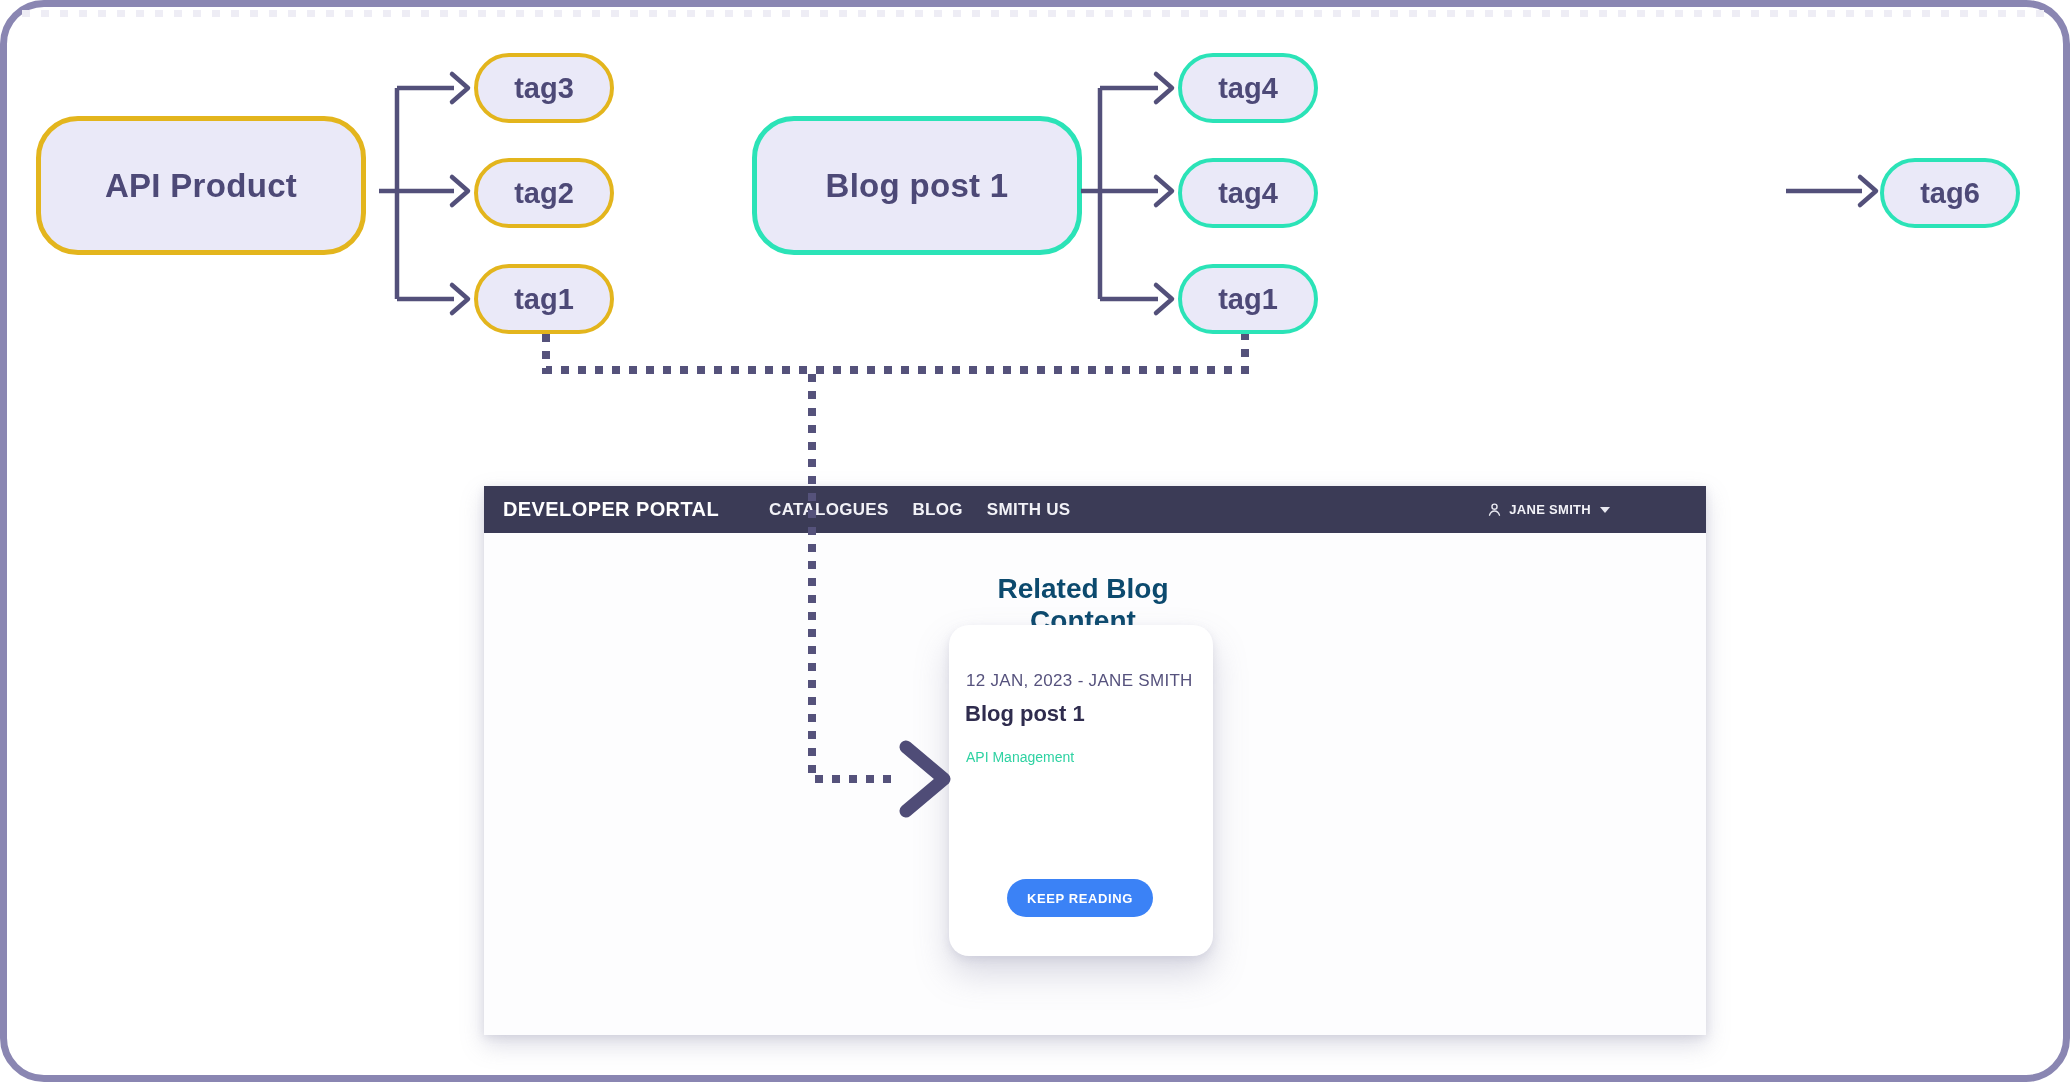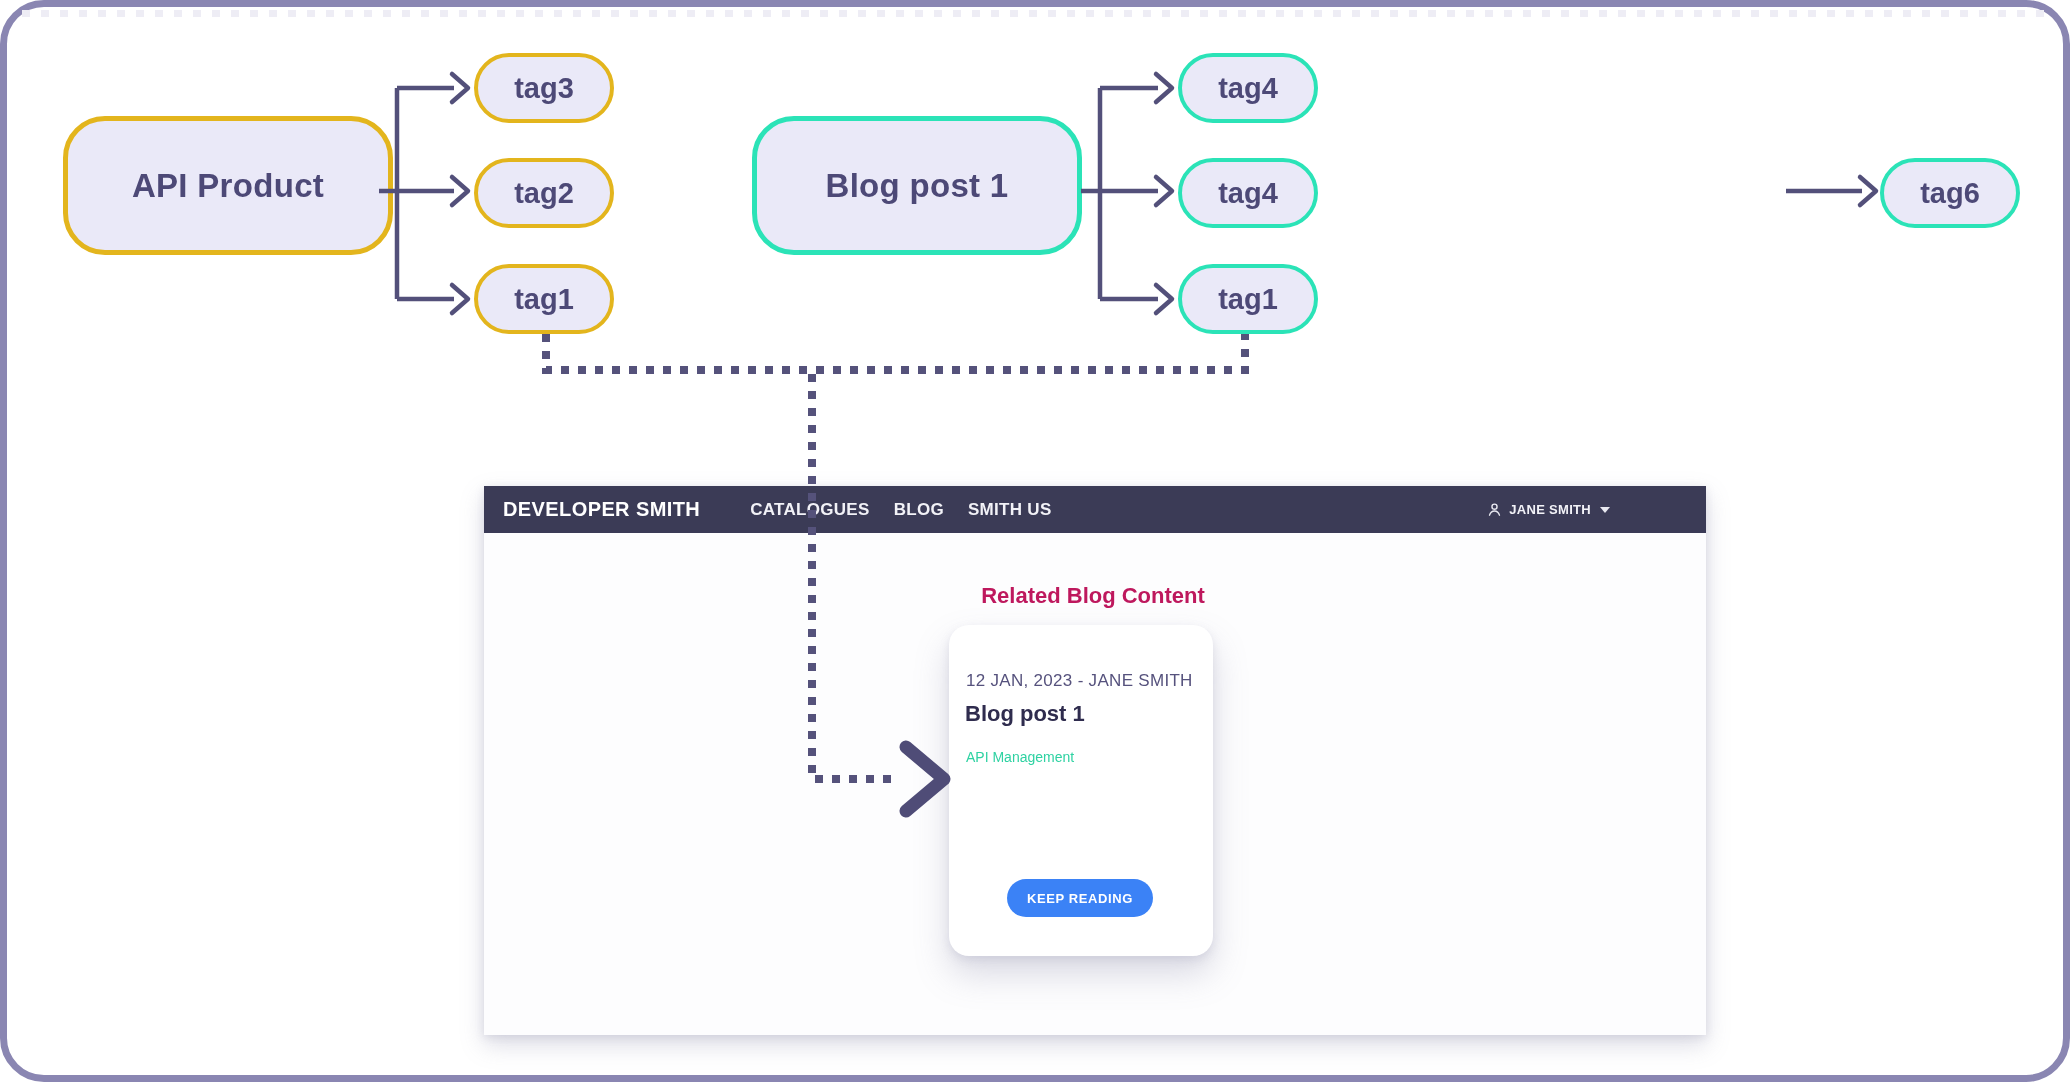--- a/index.html
+++ b/index.html
@@ -25,39 +25,39 @@
     box-shadow:0 10px 22px rgba(140,140,170,.30), 0 2px 8px rgba(140,140,170,.22); z-index:10;}
   .navbar{position:absolute; left:0; top:0; right:0; height:47px; background:#3b3b56;
     display:flex; align-items:center; padding:0 96px 0 19px; box-sizing:border-box;}
   .brand{color:#ffffff; font-size:20px; font-weight:700; letter-spacing:.4px; white-space:nowrap;}
   .navlinks{display:flex; gap:24px; margin-left:50px;}
   .navlinks a{color:#f2f2f7; font-size:17px; font-weight:700; letter-spacing:.3px; text-decoration:none; cursor:pointer; white-space:nowrap;}
   .user{margin-left:auto; display:flex; align-items:center; gap:6px; color:#f2f2f7; cursor:pointer;}
   .user-name{font-size:13px; font-weight:700; letter-spacing:.3px; white-space:nowrap;}
   .caret{width:0; height:0; border-left:5px solid transparent; border-right:5px solid transparent;
     border-top:6px solid #e8e8f0; margin-left:3px;}
-  .heading{position:absolute; left:465px; top:85px; width:264px; margin:12px; text-align:center;
-    color:#be185d; font-size:22px; font-weight:600;}
+  .heading{position:absolute; left:465px; top:85px; width:264px; margin:2px; text-align:center;
+    color:#0c4a6e; font-size:28px; font-weight:600;}
   .card{position:absolute; left:465px; top:139px; width:264px; height:331px; background:#ffffff;
     border-radius:20px; box-shadow:0 18px 34px rgba(135,135,165,.30), 0 4px 10px rgba(135,135,165,.18);}
   .card .meta{position:absolute; left:17px; top:46px; color:#56527d; font-size:17px; letter-spacing:.3px; white-space:nowrap;}
   .card .title{position:absolute; left:16px; top:76px; color:#2f2c4e; font-size:22px; font-weight:700;}
   .card .category{position:absolute; left:17px; top:124px; color:#2ed2a2; font-size:14px; text-decoration:none; cursor:pointer;}
   .keep-reading{position:absolute; left:58px; top:254px; width:146px; height:38px; border:none;
     border-radius:19px; background:#3b82f6; color:#ffffff; font-family:"Liberation Sans", sans-serif;
     font-size:13px; font-weight:700; letter-spacing:.6px; cursor:pointer;}
 </style>
 </head>
 <body>
 
 <div class="canvas">
   <div class="frame"></div>
   <div class="top-dashes"></div>
 
-  <div class="node gold" style="left:63px;top:116px">
+  <div class="node gold" style="left:36px;top:116px">
     <span>API Product</span>
   </div>
   <div class="tagchip gold" style="left:474px;top:53px">
     <span>tag3</span>
   </div>
   <div class="tagchip gold" style="left:474px;top:158px">
     <span>tag2</span>
   </div>
   <div class="tagchip gold" style="left:474px;top:264px">
     <span>tag1</span>
@@ -75,21 +75,21 @@
   <div class="tagchip teal" style="left:1178px;top:264px">
     <span>tag1</span>
   </div>
 
   <div class="tagchip teal" style="left:1880px;top:158px">
     <span>tag6</span>
   </div>
 
   <div class="panel">
     <div class="navbar">
-      <span class="brand">DEVELOPER SMITH</span>
+      <span class="brand">DEVELOPER PORTAL</span>
       <nav class="navlinks">
         <a>CATALOGUES</a>
         <a>BLOG</a>
         <a>SMITH US</a>
       </nav>
       <div class="user">
         <svg width="17" height="17" viewBox="0 0 24 24">
           <circle cx="12" cy="8" r="3.6" fill="none" stroke="#e8e8f0" stroke-width="2"></circle>
           <path d="M5 20c1.2-4 3.8-6 7-6s5.8 2 7 6" fill="none" stroke="#e8e8f0" stroke-width="2" stroke-linecap="round"></path>
         </svg>

